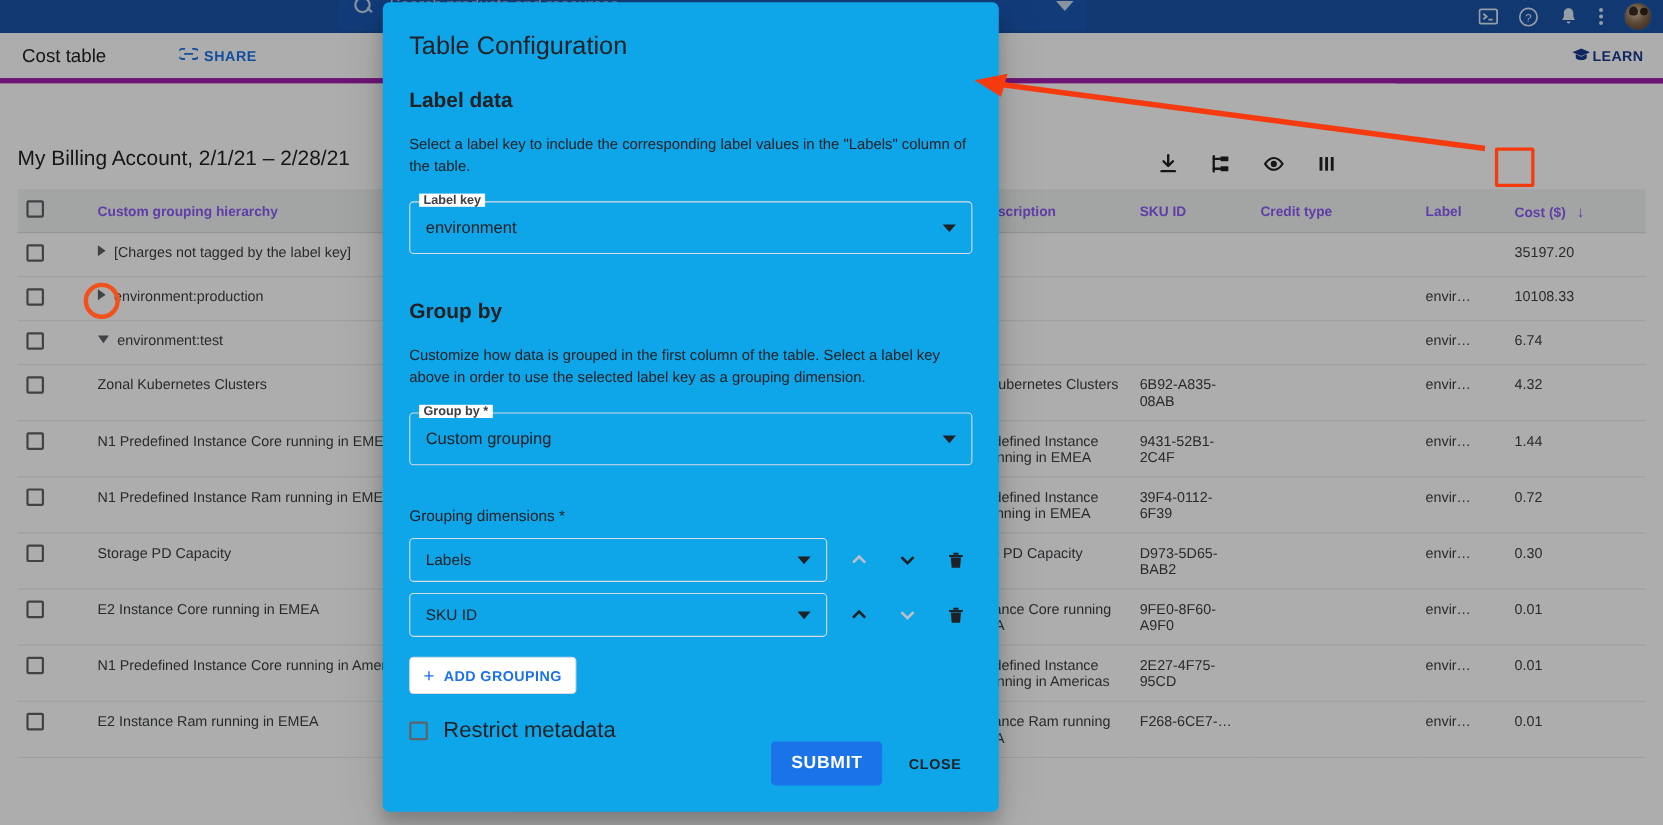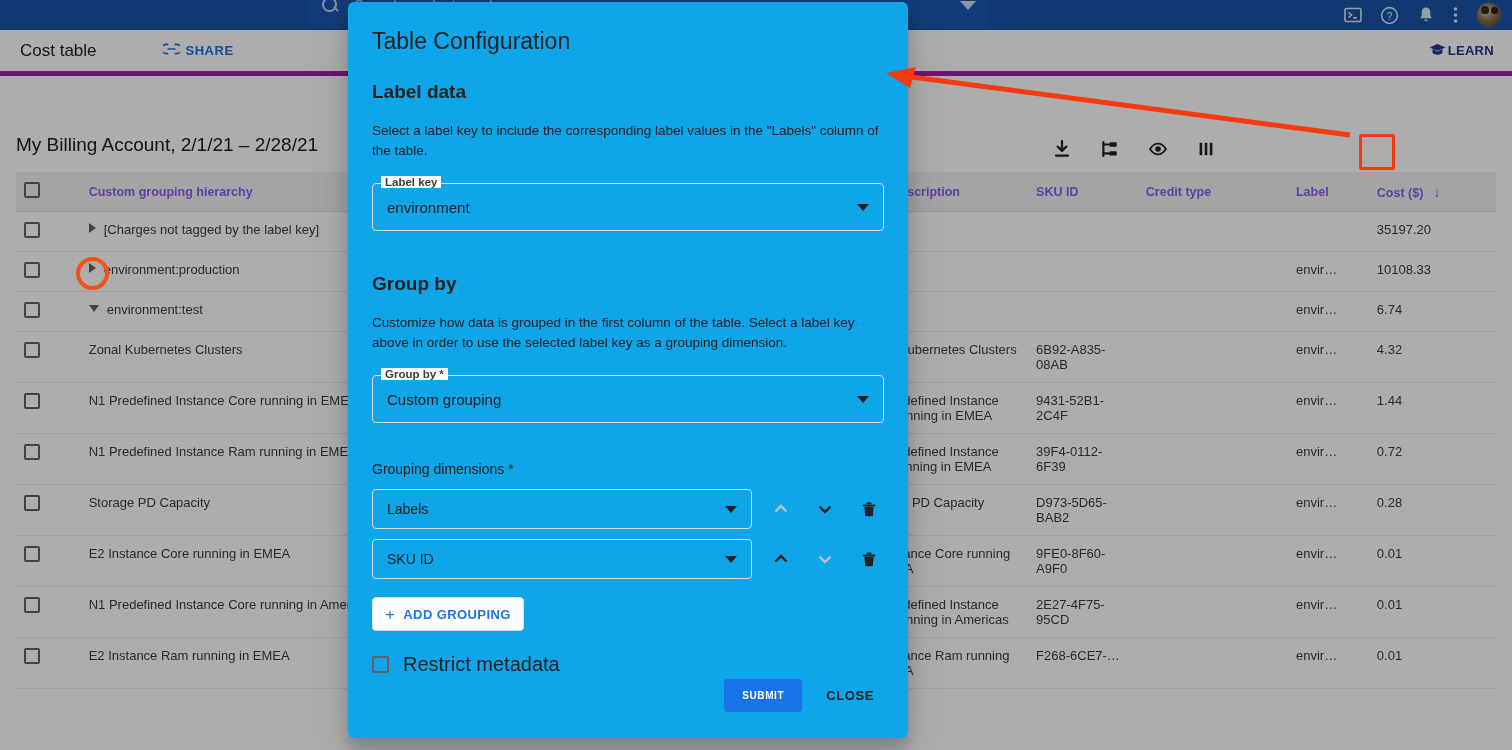--- a/index.html
+++ b/index.html
@@ -189,21 +189,21 @@
 
   .restrict-row { display: flex; align-items: center; gap: 14px; margin-top: 22px; }
   .restrict-row .chk { width: 17px; height: 17px; border-color: #5f6368; }
   .restrict-label { font-size: 20px; color: #202124; }
 
   .dlg-actions {
     position: absolute; right: 24px; bottom: 24px;
     display: flex; align-items: center; gap: 14px;
   }
   .btn-submit {
-    background: #1a73e8; color: #fff; font-size: 10px; font-weight: bold;
+    background: #1a73e8; color: #fff; font-size: 16px; font-weight: bold;
     letter-spacing: .6px; border: none; border-radius: 4px;
     padding: 11px 18px; cursor: pointer;
   }
   .btn-close {
     background: transparent; color: #202124; font-size: 13px; font-weight: bold;
     letter-spacing: .6px; border: none; padding: 11px 10px; cursor: pointer;
   }
 
   
   .anno { position: absolute; z-index: 80; pointer-events: none; }
@@ -408,21 +408,21 @@
           <tr>
             <td><span class="chk"></span></td>
             <td class="indent2"><span>Storage PD Capacity</span></td>
             <td></td>
             <td></td>
             <td>…31-5844-…6A</td>
             <td>Storage PD Capacity</td>
             <td>D973-5D65-BAB2</td>
             <td></td>
             <td>envir…</td>
-            <td class="c-cost">0.28</td>
+            <td class="c-cost">0.30</td>
           </tr>
           <tr>
             <td><span class="chk"></span></td>
             <td class="indent2"><span>E2 Instance Core running in EMEA</span></td>
             <td></td>
             <td></td>
             <td>…31-5844-…6A</td>
             <td>E2 Instance Core running in EMEA</td>
             <td>9FE0-8F60-A9F0</td>
             <td></td>

